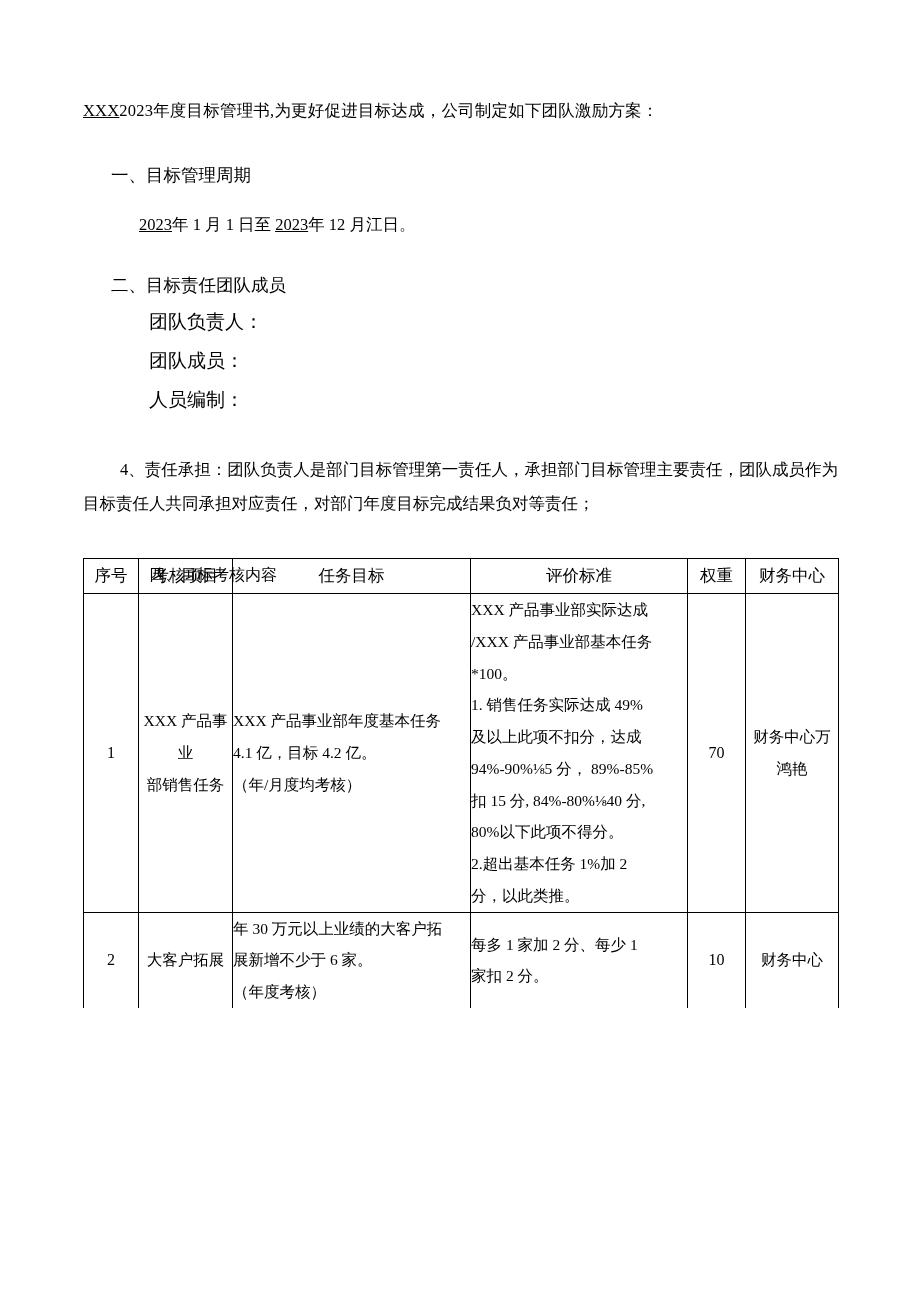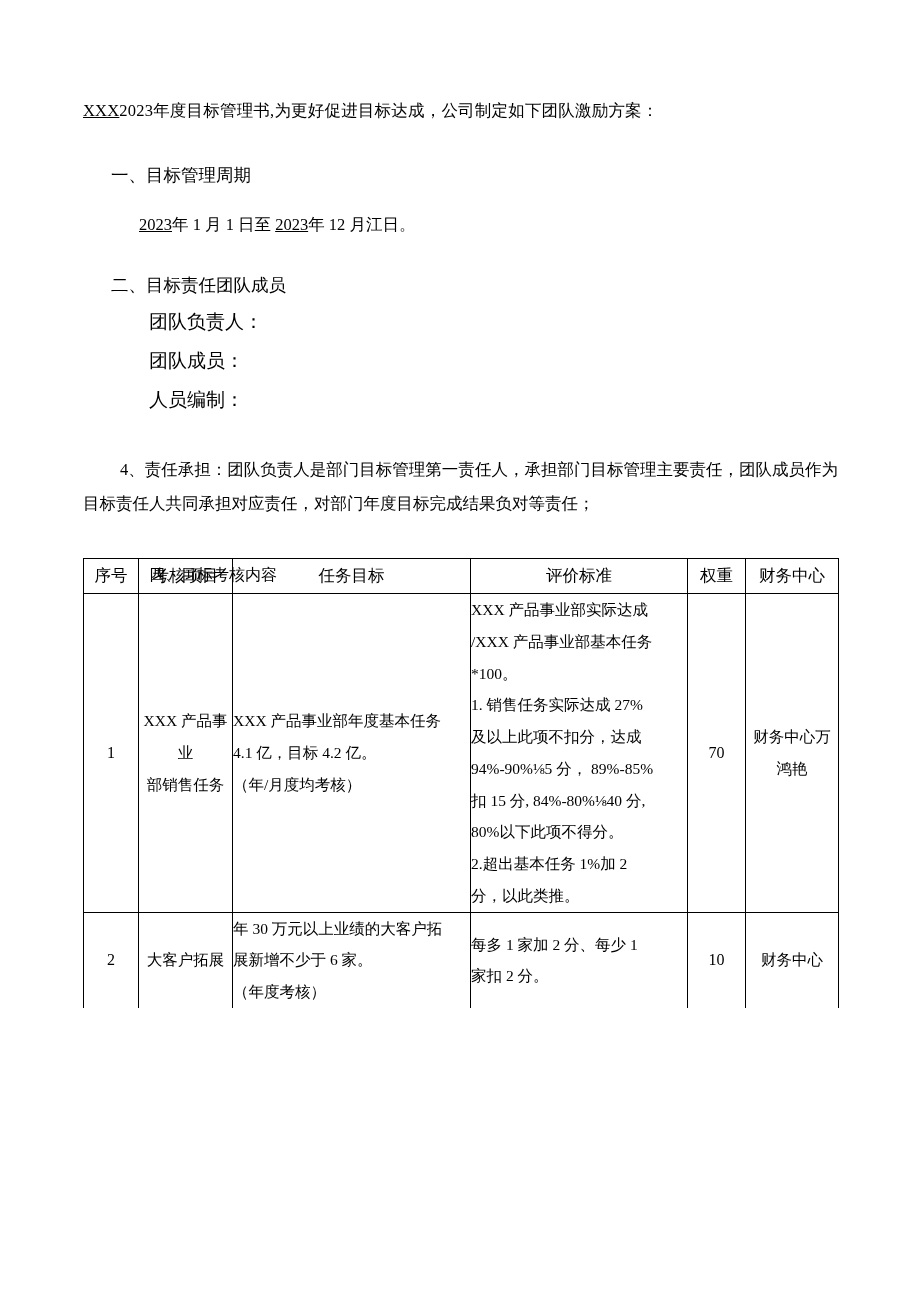--- a/index.html
+++ b/index.html
@@ -191,21 +191,21 @@
           </td>
           <td class="cell-pad c-left multi-line">
             <div>XXX 产品事业部年度基本任务</div>
             <div>4.1 亿，目标 4.2 亿。</div>
             <div>（年/月度均考核）</div>
           </td>
           <td class="cell-pad c-left multi-line">
             <div>XXX 产品事业部实际达成</div>
             <div>/XXX 产品事业部基本任务</div>
             <div>*100。</div>
-            <div>1. 销售任务实际达成 27%</div>
+            <div>1. 销售任务实际达成 49%</div>
             <div>及以上此项不扣分，达成</div>
             <div>94%-90%⅛5 分， 89%-85%</div>
             <div>扣 15 分, 84%-80%⅛40 分,</div>
             <div>80%以下此项不得分。</div>
             <div>2.超出基本任务 1%加 2</div>
             <div>分，以此类推。</div>
           </td>
           <td class="wt-cell">70</td>
           <td class="cell-pad c-center multi-line">
             <div>财务中心万</div>

